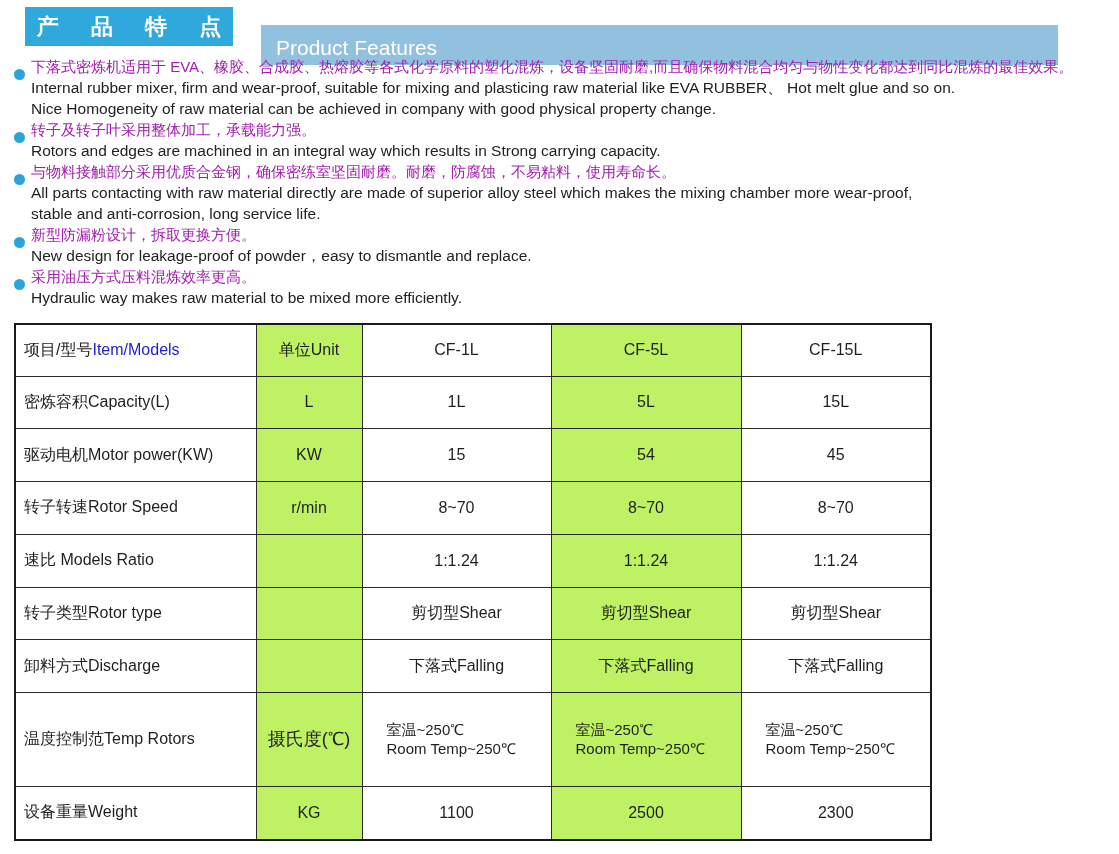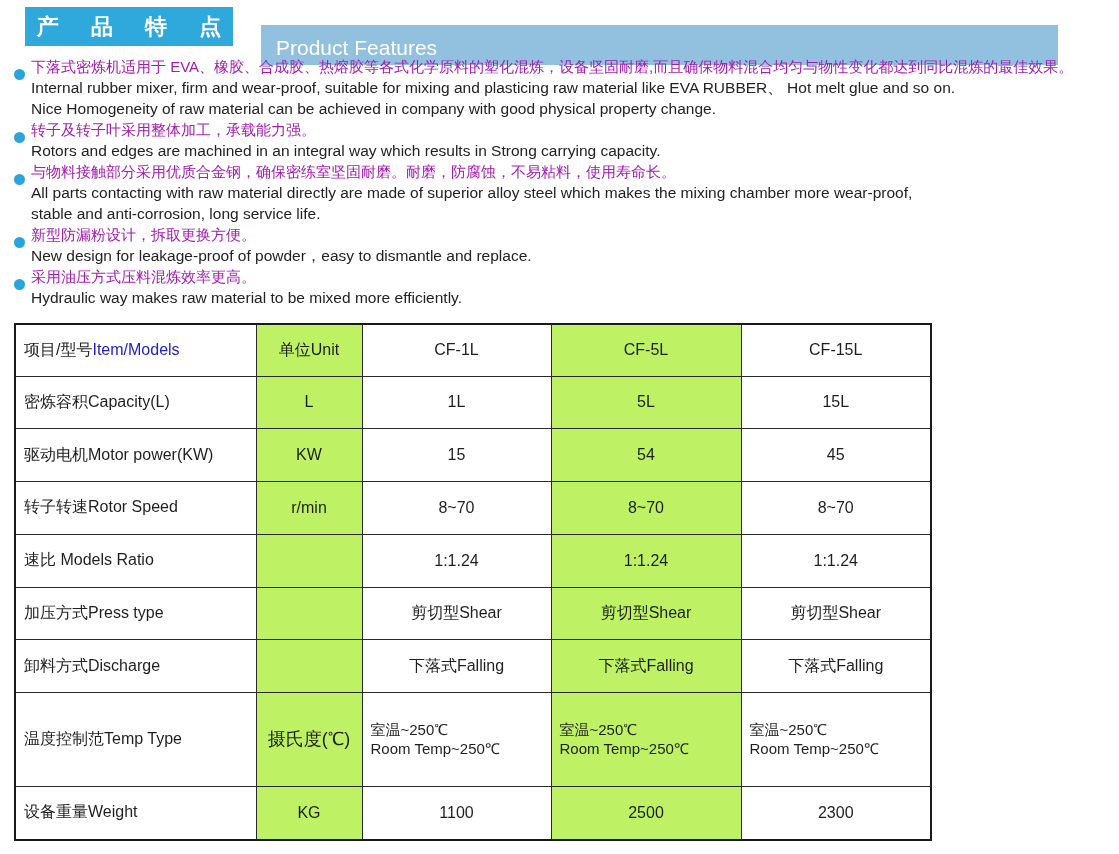--- a/index.html
+++ b/index.html
@@ -44,21 +44,21 @@
     text-align:center; vertical-align:middle;
     font-size:16px; color:#1f1f1f;
     overflow:hidden; white-space:nowrap;
   }
   table.spec tr.head td { font-size:16px; height:52px; }
   table.spec td.c1 { text-align:left; padding-left:8px; }
   table.spec td.blue { background:#bef264; }
   .blue-text { color:#2121CC; }
   table.spec td.small { font-size:18px; }
   table.spec td.pre2 {
-    white-space:pre-line; text-align:left; padding-left:8px;
+    white-space:pre-line; text-align:left; padding-left:24px;
     font-size:15px; line-height:19px;
   }
 </style>
 </head>
 <body>
 
 <div class="page">
 
   <div class="hdr-zh">产 品 特 点</div>
   <div class="hdr-en">Product Features</div>
@@ -136,38 +136,38 @@
 
       <tr>
         <td class="c1">速比 Models Ratio</td>
         <td class="blue"></td>
         <td>1:1.24</td>
         <td class="blue">1:1.24</td>
         <td>1:1.24</td>
       </tr>
 
       <tr>
-        <td class="c1">加压方式Press type</td>
+        <td class="c1">转子类型Rotor type</td>
         <td class="blue"></td>
         <td>剪切型Shear</td>
         <td class="blue">剪切型Shear</td>
         <td>剪切型Shear</td>
       </tr>
 
 
       <tr>
         <td class="c1">卸料方式Discharge</td>
         <td class="blue"></td>
         <td>下落式Falling</td>
         <td class="blue">下落式Falling</td>
         <td>下落式Falling</td>
       </tr>
 
       <tr>
-        <td class="c1">温度控制范Temp Type</td>
+        <td class="c1">温度控制范Temp Rotors</td>
         <td class="blue small">摄氏度(℃)</td>
         <td class="pre2">室温~250℃
 Room Temp~250℃</td>
         <td class="blue pre2">室温~250℃
 Room Temp~250℃</td>
         <td class="pre2">室温~250℃
 Room Temp~250℃</td>
       </tr>
 
       <tr>

